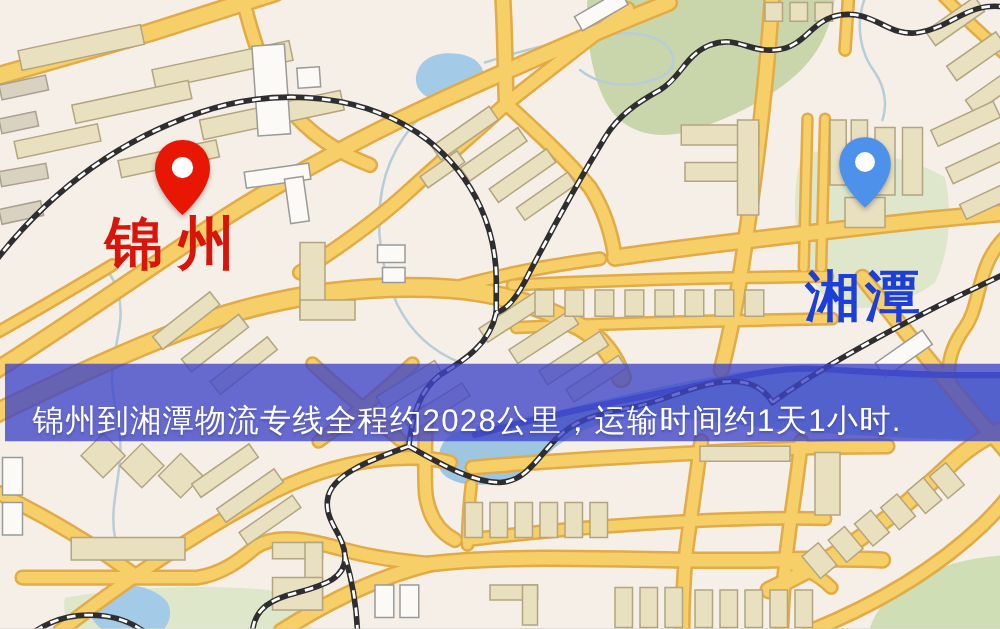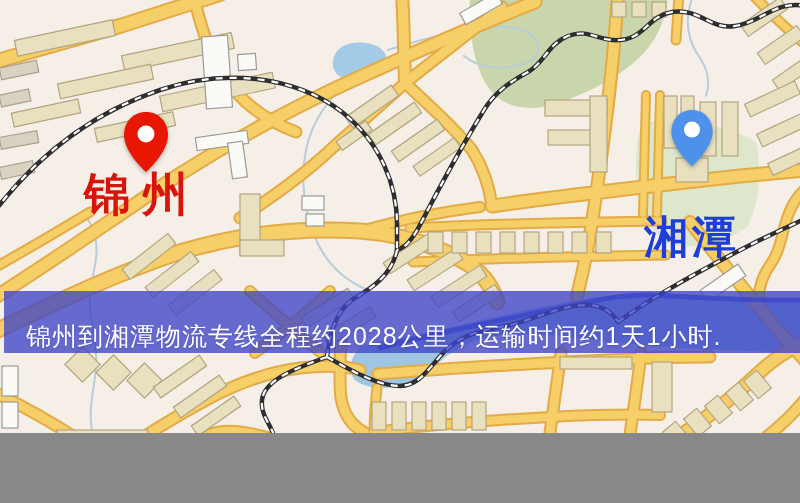--- a/index.html
+++ b/index.html
@@ -1,17 +1,17 @@
 <!DOCTYPE html>
 <html style="--bg: #f6efe8; --origin-label: #d8150a; --dest-label: #1d3fd8; --banner-bg: rgba(62,68,200,0.78); --banner-fg: #ffffff;"><head>
 <meta charset="utf-8">
 <style>
   html,body{margin:0;padding:0;background:#888;}
   .stage{
-    position:relative;width:800px;height:433px;overflow:hidden;
+    position:relative;width:800px;height:503px;overflow:hidden;
     background:var(--bg,#f6efe8);
     font-family:"Liberation Sans","DejaVu Sans",sans-serif;
   }
   .stage svg.map{position:absolute;left:0;top:0;width:800px;height:503px;display:block;}
   .pin{position:absolute;filter:drop-shadow(0 2px 2px rgba(0,0,0,.28));}
   .pin svg{display:block;}
   .place-label{
     position:absolute;font-family:"Liberation Serif","DejaVu Serif",serif;
     font-weight:700;white-space:nowrap;line-height:1;
   }

